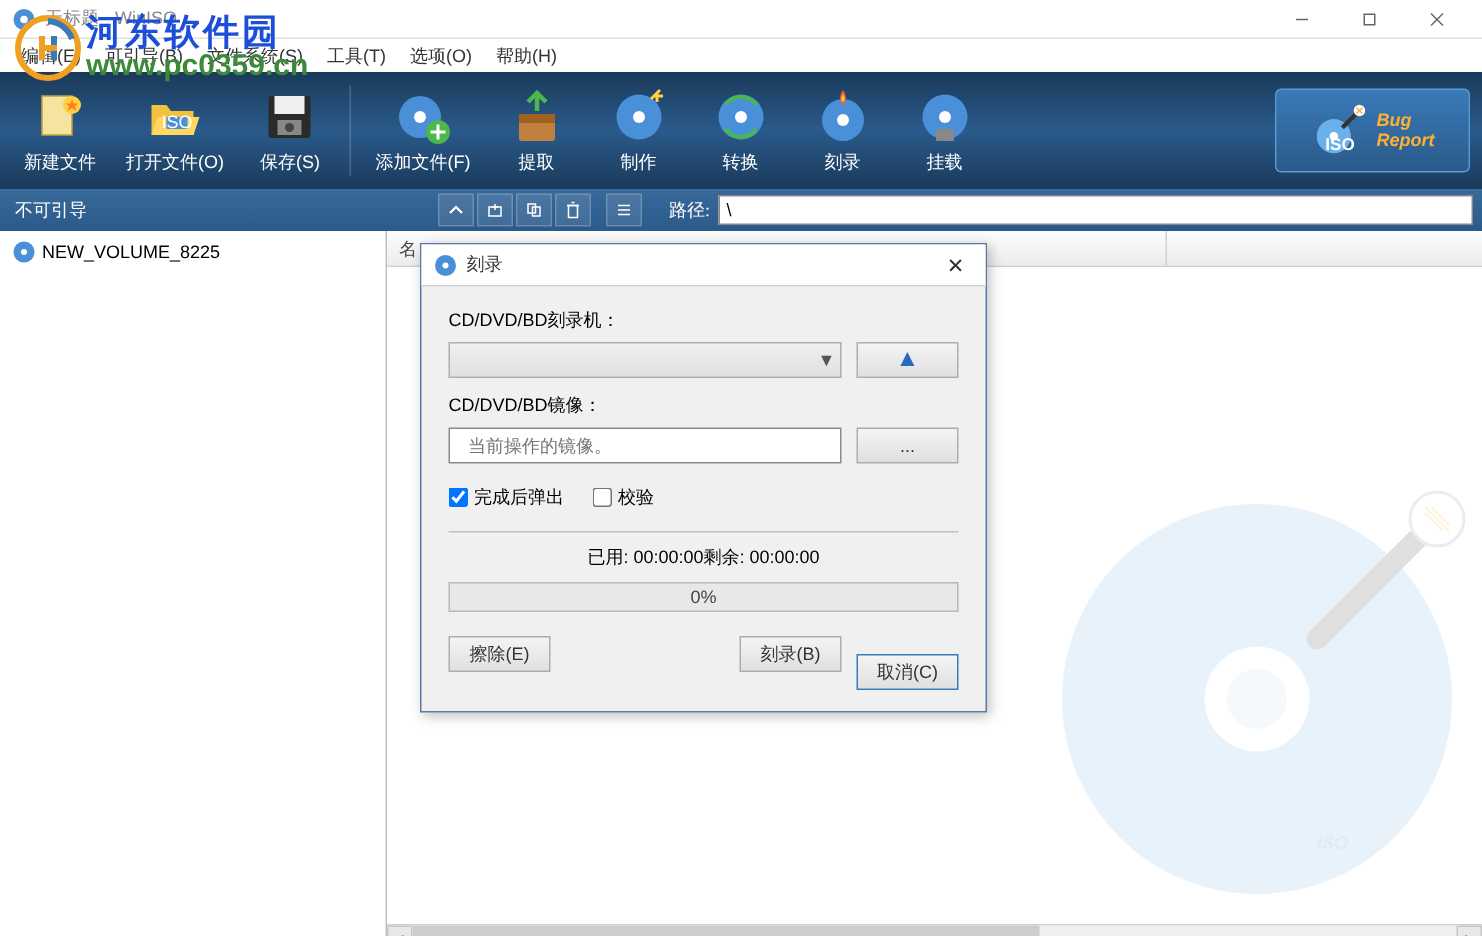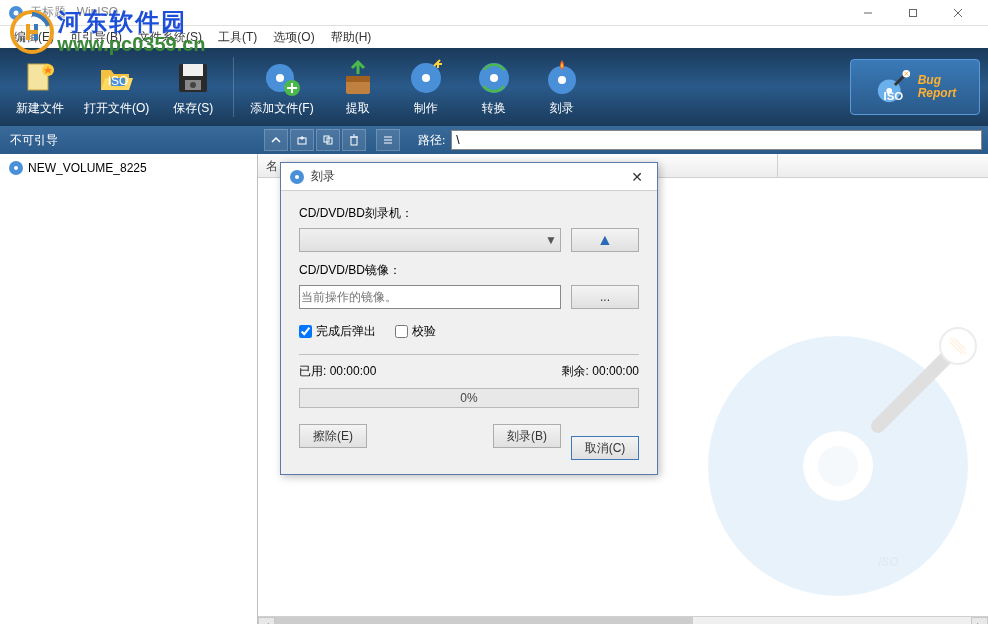--- a/index.html
+++ b/index.html
@@ -19,21 +19,21 @@
 
 .toolbar { height: 78px; background: linear-gradient(to bottom, #1a3a5a 0%, #2a5a8a 50%, #1a3a5a 100%); display: flex; align-items: center; padding: 0 8px; gap: 4px; }
 .toolbtn { display: flex; flex-direction: column; align-items: center; justify-content: center; padding: 4px 8px; color: #fff; cursor: pointer; min-width: 64px; height: 70px; border-radius: 3px; }
 .toolbtn .ticon { width: 40px; height: 40px; margin-bottom: 2px; }
 .toolbtn .tlabel { font-size: 12px; white-space: nowrap; }
 .toolsep { width: 1px; height: 60px; background: rgba(255,255,255,0.2); margin: 0 4px; }
 .bugreport { margin-left: auto; width: 130px; height: 56px; background: linear-gradient(to bottom, #3a7ab8 0%, #2a5a8a 100%); border: 1px solid #5a9ad8; border-radius: 4px; display: flex; align-items: center; justify-content: center; cursor: pointer; gap: 6px; }
 .bugreport .btext { color: #ffb030; font-weight: bold; font-style: italic; font-size: 14px; line-height: 1.1; }
 
 
-.subtoolbar { height: 28px; background: linear-gradient(to bottom, #3a6a9a 0%, #2a5a8a 100%); display: flex; align-items: center; }
+.subtoolbar { height: 28px; background: linear-gradient(to bottom, #3a6a9a 0%, #2a5a8a 100%); display: flex; align-items: center; gap: 28px; }
 .subleft { width: 258px; padding: 0 10px; color: #fff; }
 .subright { flex: 1; display: flex; align-items: center; gap: 2px; padding: 0 6px; }
 .sbtn { width: 24px; height: 22px; display: flex; align-items: center; justify-content: center; background: rgba(255,255,255,0.1); border: 1px solid rgba(255,255,255,0.2); cursor: pointer; color: #fff; }
 .sbtn.sep { margin-right: 8px; }
 .pathlabel { color: #fff; margin: 0 4px 0 8px; font-family: Liberation Serif, serif; }
 .pathinput { flex: 1; height: 20px; background: #fff; border: 1px solid #888; padding: 0 4px; }
 
 
 .mainarea { display: flex; height: 479px; background: #fff; position: relative; }
 .sidebar { width: 258px; background: #fff; border-right: 1px solid #c0c0c0; padding: 4px; }
@@ -61,29 +61,29 @@
 .dlg-title { height: 28px; background: #fff; border-bottom: 1px solid #d0d0d0; display: flex; align-items: center; padding: 0 8px; }
 .dlg-title .dicon { width: 16px; height: 16px; margin-right: 6px; }
 .dlg-title .dtext { flex: 1; color: #333; }
 .dlg-close { width: 24px; height: 20px; display: flex; align-items: center; justify-content: center; cursor: pointer; font-size: 14px; color: #333; }
 .dlg-body { padding: 14px 18px; }
 .dlg-label { color: #000000; margin-bottom: 6px; margin-top: 10px; }
 .dlg-label:first-child { margin-top: 0; }
 .dlg-row { display: flex; gap: 10px; margin-bottom: 6px; }
 .dlg-combo { flex: 1; height: 24px; border: 1px solid #adadad; background: linear-gradient(to bottom, #f0f0f0, #e0e0e0); display: flex; align-items: center; cursor: pointer; }
 .dlg-combo .arrow { width: 18px; text-align: center; color: #555; margin-left: auto; }
-.dlg-input { flex: 1; height: 24px; border: 1px solid #888; background: #fff; padding: 0 1px; color: #888; }
+.dlg-input { flex: 1; height: 24px; border: 1px solid #888; background: #fff; padding: 0 12px; color: #888; }
 .dlg-btn { width: 68px; height: 24px; border: 1px solid #adadad; background: linear-gradient(to bottom, #f4f4f4, #e0e0e0); cursor: pointer; display: flex; align-items: center; justify-content: center; color: #333; }
 .dlg-btn.eject { color: #2a6ab8; font-size: 16px; }
 .dlg-btn.primary { border-color: #3a7ab8; margin-top: 12px; }
 .dlg-checks { display: flex; gap: 19px; margin: 14px 0; }
 .dlg-check { display: flex; align-items: center; gap: 4px; cursor: pointer; }
 .dlg-check input { width: 13px; height: 13px; }
 .dlg-sep { height: 1px; background: #c0c0c0; margin: 8px 0; }
-.dlg-timerow { display: flex; justify-content: space-between; margin-bottom: 8px; }
+.dlg-timerow { display: flex; justify-content: center; margin-bottom: 8px; }
 .dlg-progress { height: 20px; border: 1px solid #b8b8b8; background: #e8e8e8; display: flex; align-items: center; justify-content: center; color: #444; margin-bottom: 16px; }
 .dlg-buttons { display: flex; gap: 10px; }
 .dlg-buttons .spacer { flex: 1; }
 
 
 .watermark { position: absolute; left: 10px; top: 10px; pointer-events: none; }
 .watermark .wlogo { width: 44px; height: 44px; display: inline-block; vertical-align: middle; }
 .watermark .wtext { display: inline-block; vertical-align: middle; line-height: 1; }
 .watermark .wcn { color: #1d4ed8; font-size: 24px; font-weight: bold; letter-spacing: 2px; }
 .watermark .wen { color: #3a8a3a; font-size: 20px; font-weight: bold; }
@@ -189,20 +189,28 @@
     <span class="tlabel">转换</span>
   </div>
   <div class="toolbtn">
     <svg class="ticon" viewBox="0 0 40 40">
         <circle cx="20" cy="22" r="14" fill="#4a90d9"></circle>
         <circle cx="20" cy="22" r="4" fill="#fff"></circle>
         <path d="M20 2 Q16 8 20 12 Q24 8 20 2" fill="#ff6020"></path>
         <path d="M20 5 Q18 8 20 10 Q22 8 20 5" fill="#ffd040"></path>
       </svg>
     <span class="tlabel">刻录</span>
+  </div>
+  <div class="toolbtn">
+    <svg class="ticon" viewBox="0 0 40 40">
+        <circle cx="20" cy="20" r="15" fill="#4a90d9"></circle>
+        <circle cx="20" cy="20" r="4" fill="#fff"></circle>
+        <rect x="14" y="28" width="12" height="8" fill="#888" rx="1"></rect>
+      </svg>
+    <span class="tlabel">挂载</span>
   </div>
   <div class="bugreport">
     <svg width="38" height="38" viewBox="0 0 40 40">
         <circle cx="16" cy="24" r="12" fill="#6ab0ea"></circle>
         <circle cx="16" cy="24" r="3" fill="#fff"></circle>
         <text x="10" y="34" fill="#fff" font-size="7" font-weight="bold">ISO</text>
         <path d="M22 18 L34 6" stroke="#333" stroke-width="3"></path>
         <circle cx="34" cy="6" r="4" fill="#fff"></circle>
         <path d="M32 4 L36 8 M36 4 L32 8" stroke="#ffb030" stroke-width="1"></path>
       </svg>

